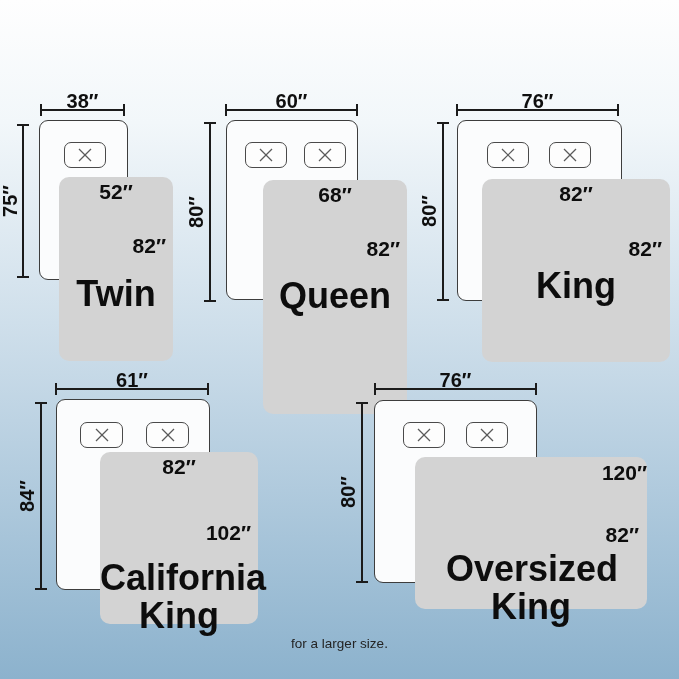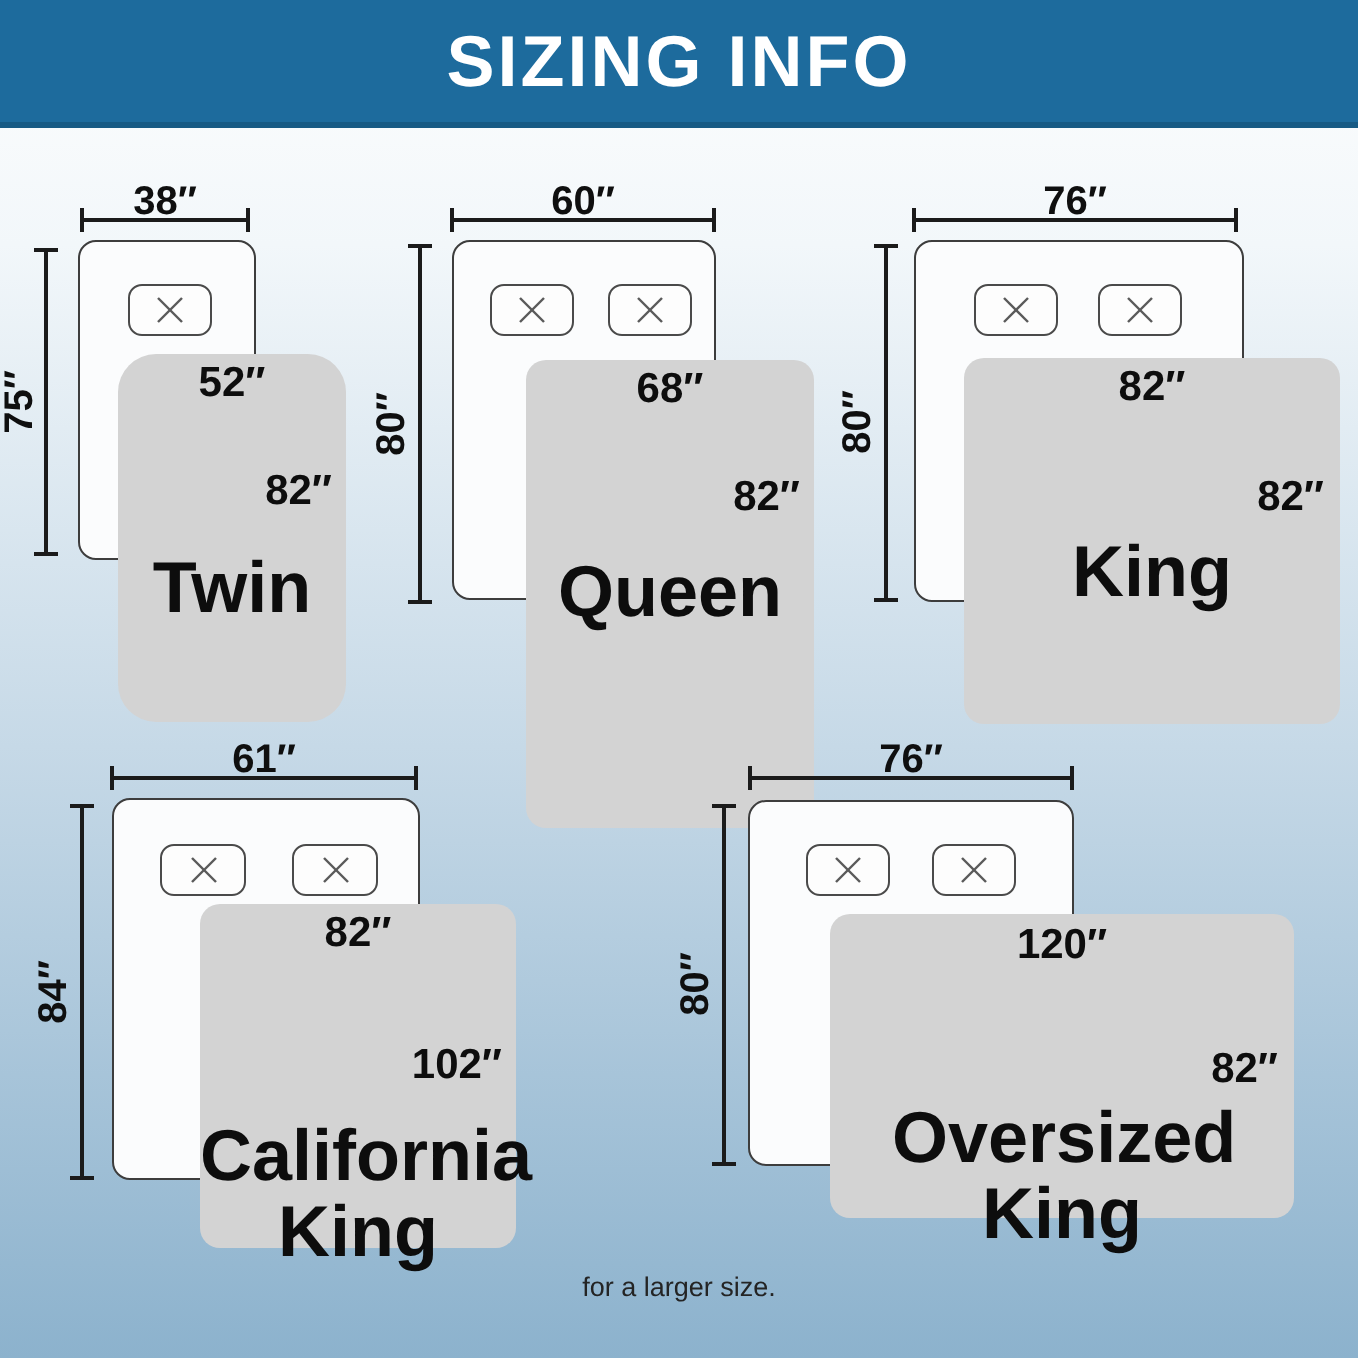--- a/index.html
+++ b/index.html
@@ -67,38 +67,35 @@
   .footer{
     position:absolute;left:0;right:0;top:634px;text-align:center;
     font-size:13.5px;color:#242424;line-height:1.55;
   }
 </style>
 </head>
 <body>
 
 <div class="canvas">
 
-  <div class="header">
-    <h1>SIZING INFO</h1>
-  </div>
 
   <div>
     <div class="dim-label" style="left:40px;top:91px;width:85px;">38″</div>
     <div class="hdim" style="left:40px;top:109px;width:85px;"></div>
     <div class="vdim" style="left:22px;top:124px;height:154px;"></div>
     <div class="vdim-label" style="left:10px;top:201px;">75″</div>
     <div class="bed" style="left:39px;top:120px;width:89px;height:160px;">
       <div class="pillow" style="left:24px;top:21px;width:42px;height:26px;">
         <svg width="24" height="16" viewBox="0 0 24 16">
             <line x1="6" y1="2" x2="18" y2="14" stroke="#5a5a5a" stroke-width="1.2"></line>
             <line x1="18" y1="2" x2="6" y2="14" stroke="#5a5a5a" stroke-width="1.2"></line>
           </svg>
       </div>
     </div>
-    <div class="blanket" style="left:59px;top:177px;width:114px;height:184px;border-radius:19px;">
+    <div class="blanket" style="left:59px;top:177px;width:114px;height:184px;">
       <div class="blanket-w" style="top:4px;">52″</div>
       <div class="blanket-l" style="right:7px;top:58px;">82″</div>
       <div class="blanket-name" style="left:0;right:0;top:98px;">Twin</div>
     </div>
   </div>
 
   <div>
     <div class="dim-label" style="left:225px;top:91px;width:133px;">60″</div>
     <div class="hdim" style="left:225px;top:109px;width:133px;"></div>
     <div class="vdim" style="left:209px;top:122px;height:180px;"></div>
@@ -189,21 +186,21 @@
           </svg>
       </div>
       <div class="pillow" style="left:91px;top:21px;width:42px;height:26px;">
         <svg width="24" height="16" viewBox="0 0 24 16">
             <line x1="6" y1="2" x2="18" y2="14" stroke="#5a5a5a" stroke-width="1.2"></line>
             <line x1="18" y1="2" x2="6" y2="14" stroke="#5a5a5a" stroke-width="1.2"></line>
           </svg>
       </div>
     </div>
     <div class="blanket" style="left:415px;top:457px;width:232px;height:152px;">
-      <div class="blanket-w" style="top:5px;">120″</div>
+      <div class="blanket-w" style="top:5px;text-align:right;">120″</div>
       <div class="blanket-l" style="right:8px;top:67px;">82″</div>
       <div class="blanket-name" style="left:31px;width:170px;top:93px;">Oversized King</div>
     </div>
   </div>
 
   <div class="footer">
     <div>for a larger size.</div>
   </div>
 
 </div>

